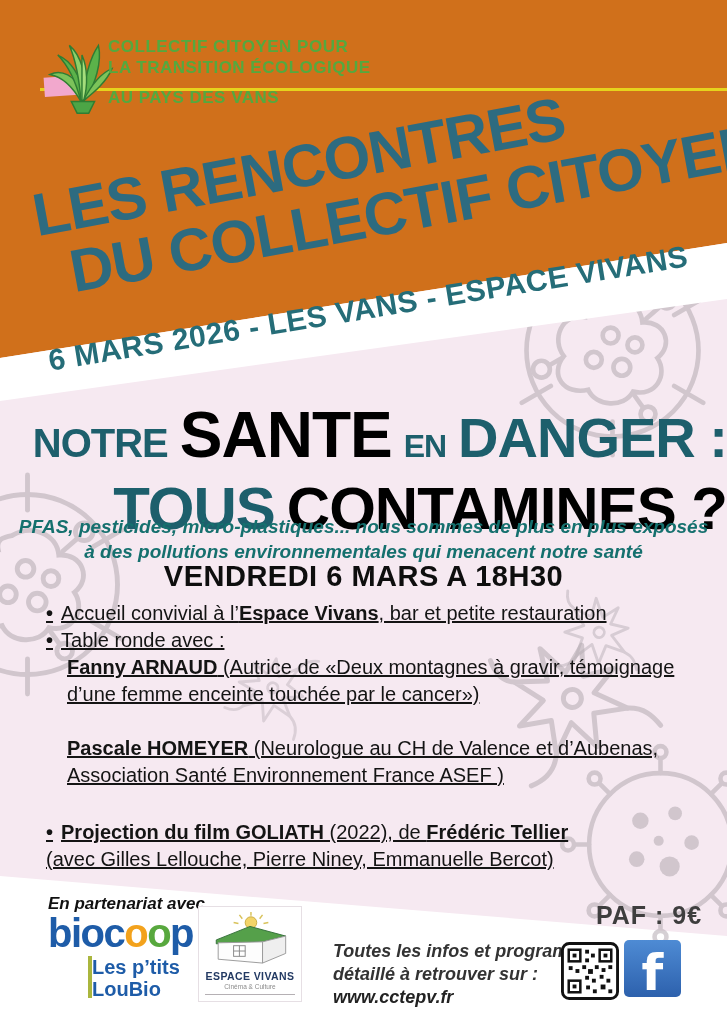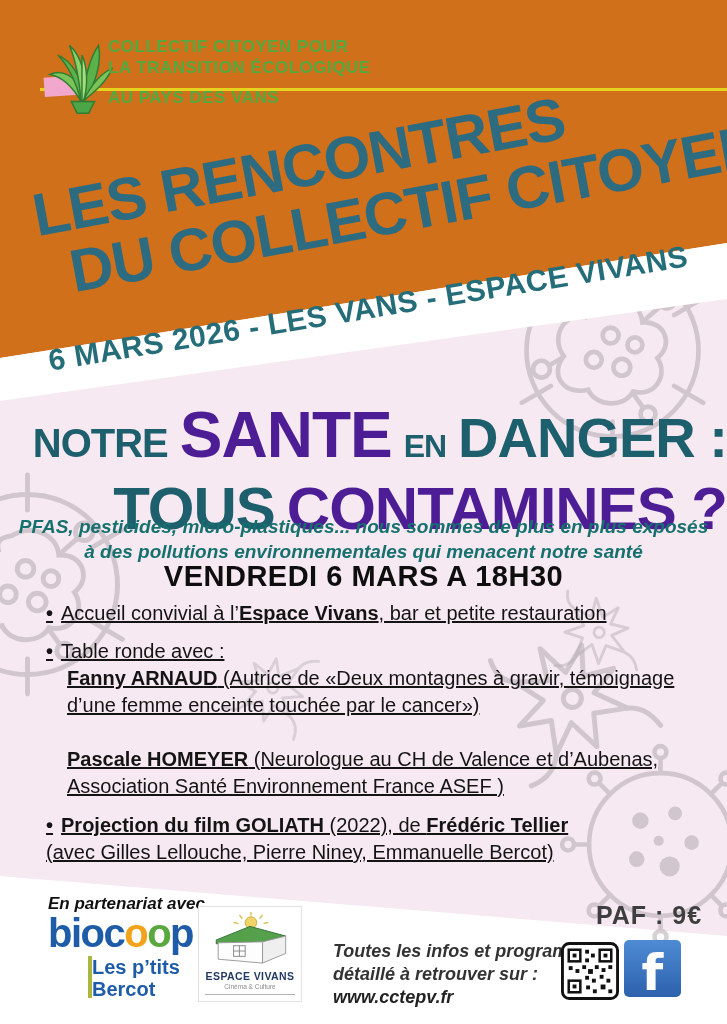--- a/index.html
+++ b/index.html
@@ -31,35 +31,35 @@
   .big-title .l2{margin-left:26px;}
   .date-banner{position:absolute;left:46px;top:344px;z-index:3;
     transform:rotate(-9.3deg);transform-origin:left top;
     color:#256d78;font-weight:700;font-size:30px;white-space:nowrap;letter-spacing:.5px;}
   
   .headline{position:absolute;left:0;top:398px;width:727px;z-index:3;text-align:center;}
   .hl-row{display:flex;justify-content:flex-end;align-items:baseline;gap:12px;
     font-weight:900;letter-spacing:-1px;}
   .hl-row.r2{margin-top:2px;}
   .t-teal{color:#1d5f6c;}
-  .t-orange{color:#4c1d95;}
+  .t-orange{color:#000000;}
   .sz-notre{font-size:40px;} .sz-sante{font-size:64px;} .sz-en{font-size:32px;}
   .sz-danger{font-size:56px;} .sz-tous{font-size:60px;} .sz-cont{font-size:60px;}
   .intro{position:absolute;left:0;top:514px;width:727px;z-index:3;text-align:center;
     color:#15706e;font-style:italic;font-weight:700;font-size:19px;line-height:25px;}
   .datetime{position:absolute;left:0;top:560px;width:727px;z-index:3;text-align:center;
     color:#0e0e0e;font-weight:800;font-size:29px;letter-spacing:.5px;}
   
   .agenda{position:absolute;left:46px;top:600px;width:640px;z-index:3;
     font-size:20px;line-height:27px;color:#141414;text-decoration:underline;}
   .agenda b{font-weight:800;}
   .bullet{font-weight:800;margin-right:8px;}
-  .item2{margin-top:11px;}
+  .item2{}
   .speakers{margin-left:21px;width:612px;}
-  .item3{margin-top:12px;}
+  .item3{margin-top:30px;}
   
   .partnership{position:absolute;left:48px;top:894px;z-index:3;
     font-style:italic;font-weight:800;font-size:17px;color:#111;}
   .biocoop{position:absolute;left:48px;top:912px;z-index:3;color:#1e5ca8;}
   .biocoop .brand{font-size:40px;font-weight:800;letter-spacing:-1.5px;line-height:42px;}
   .biocoop .o1{color:#f3a21c;} .biocoop .o2{color:#58a83e;}
   .biocoop .sub{display:flex;gap:0;margin-left:40px;margin-top:2px;}
   .biocoop .bar{width:4px;height:42px;background:#aab63e;}
   .biocoop .subtxt{font-size:20px;font-weight:700;line-height:22px;}
   .espace-card{position:absolute;left:198px;top:906px;width:104px;height:96px;z-index:3;
@@ -231,21 +231,21 @@
   </div>
 
   <div class="partnership">En partenariat avec</div>
 
   <div class="biocoop">
     <div class="brand"><span>bioc</span><span class="o1">o</span><span class="o2">o</span><span>p</span></div>
     <div class="sub">
       <div class="bar"></div>
       <div class="subtxt">
         <div>Les p’tits</div>
-        <div>Bercot</div>
+        <div>LouBio</div>
       </div>
     </div>
   </div>
 
   <div class="espace-card">
     <svg width="88" height="54" viewBox="0 0 90 56">
       <g stroke="#d8c25a" stroke-width="1.5">
         <line x1="46" y1="1" x2="46" y2="5"></line>
           <line x1="34" y1="4" x2="37" y2="8"></line>
         <line x1="58" y1="4" x2="55" y2="8"></line>

